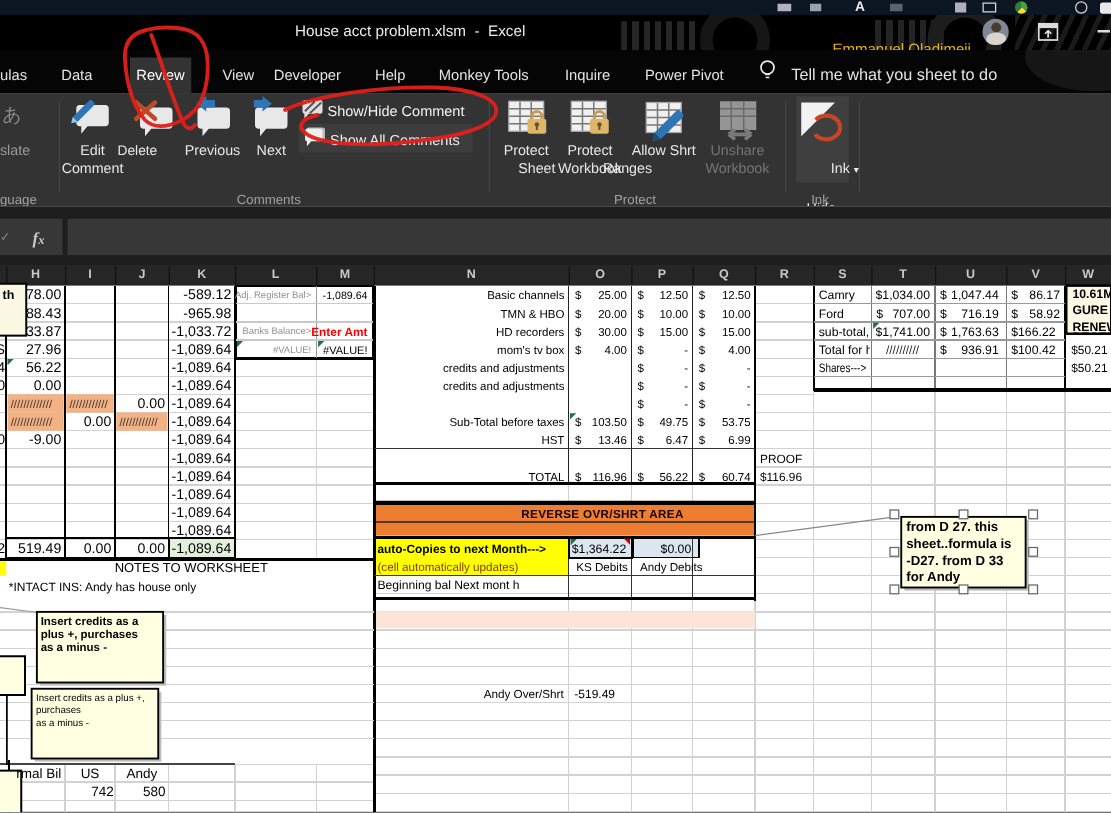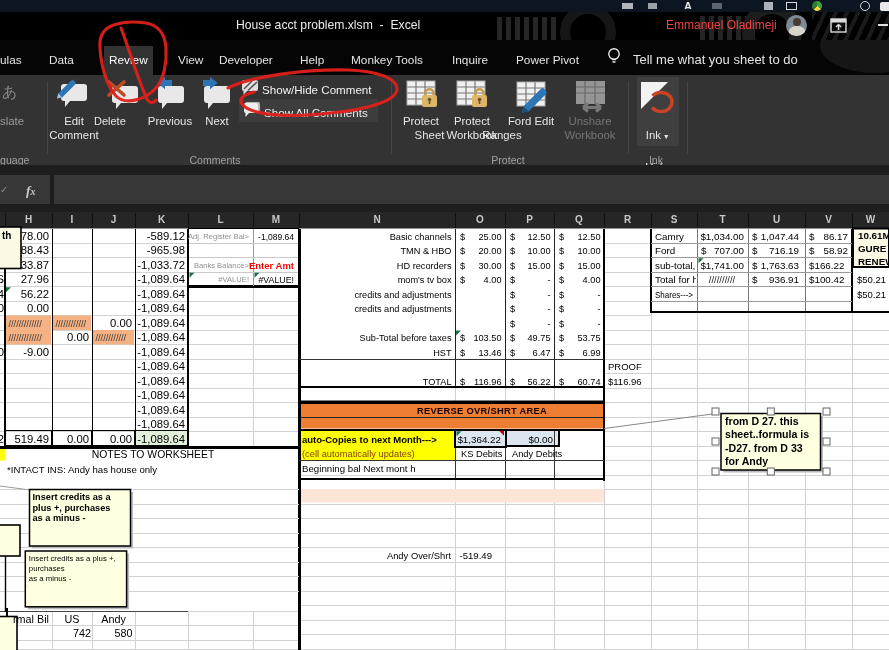--- a/index.html
+++ b/index.html
@@ -19,21 +19,21 @@
   <div class="abs" style="left:880px;top:2px;width:9px;height:9px;background:#e8e8e8;border-radius:2px 0 0 2px;"></div>
 
   <div class="abs" style="left:0;top:12px;width:889px;height:28px;background:#000;overflow:hidden;">
 
     <div class="abs" style="left:497px;top:5px;width:60px;height:23px;background:repeating-linear-gradient(90deg,#262626 0 5px,#000 5px 9px);"></div>
     <div class="abs" style="left:700px;top:4px;width:55px;height:24px;background:repeating-linear-gradient(90deg,#242424 0 5px,#000 5px 9px);"></div>
     <div class="abs" style="left:560px;top:-8px;width:56px;height:56px;border-radius:50%;border:10px solid #161616;box-sizing:border-box;"></div>
     <div class="abs" style="left:742px;top:-10px;width:60px;height:60px;border-radius:50%;border:12px solid #1d1d1d;box-sizing:border-box;"></div>
     <div class="abs" style="left:812px;top:0;width:77px;height:28px;background:repeating-linear-gradient(115deg,#1a1a1a 0 4px,#000 4px 10px);"></div>
     <div class="abs" style="left:236px;top:6px;width:890px;color:#ebebeb;font-size:12.2px;">House acct problem.xlsm&nbsp;&nbsp;-&nbsp;&nbsp;Excel</div>
-    <div class="abs" style="left:666px;top:6px;color:#ef4444;font-size:12px;">Emmanuel Oladimeji</div>
+    <div class="abs" style="left:666px;top:20px;color:#eab308;font-size:12px;">Emmanuel Oladimeji</div>
     <div class="abs" style="left:786px;top:3px;width:21px;height:21px;border-radius:50%;background:#7d8a96;overflow:hidden;">
        <div class="abs" style="left:6.5px;top:3px;width:8px;height:8px;border-radius:50%;background:#4a3b30;"></div>
        <div class="abs" style="left:2.5px;top:11px;width:16px;height:10px;border-radius:50% 50% 0 0;background:#d9d5ca;"></div>
     </div>
     <svg class="abs" style="left:830px;top:6px" width="17" height="16" viewBox="0 0 17 16">
       <rect x="1" y="1" width="15" height="13" fill="none" stroke="#dcdcdc" stroke-width="1.4"></rect>
       <rect x="1" y="1" width="15" height="3.5" fill="#dcdcdc"></rect>
       <path d="M8.5,12 v-5 M6,9 l2.5,-2.5 2.5,2.5" stroke="#dcdcdc" stroke-width="1.4" fill="none"></path>
     </svg>
     <div class="abs" style="left:878px;top:12px;width:10px;height:2px;background:#ddd;"></div>
@@ -78,26 +78,26 @@
     <div class="abs" style="left:34px;top:54px;width:80px;text-align:center;font-size:11.4px;">Comment</div>
     <div class="abs" style="left:94px;top:40px;width:60px;font-size:11px;">Delete</div>
     <div class="abs" style="left:140px;top:40px;width:60px;text-align:center;font-size:11.4px;">Previous</div>
     <div class="abs" style="left:187px;top:40px;width:60px;text-align:center;font-size:11.4px;">Next</div>
     <div class="abs" style="left:262px;top:8px;font-size:11.6px;color:#f2f2f2;">Show/Hide Comment</div>
     <div class="abs" style="left:264px;top:30.5px;font-size:11.6px;color:#ededed;">Show All Comments</div>
     <div class="abs" style="left:391px;top:40px;width:60px;text-align:center;font-size:11.4px;">Protect</div>
     <div class="abs" style="left:391px;top:54px;width:77px;text-align:center;font-size:11.4px;">Sheet</div>
     <div class="abs" style="left:442px;top:40px;width:60px;text-align:center;font-size:11.4px;">Protect</div>
     <div class="abs" style="left:442px;top:54px;width:60px;text-align:center;font-size:11.4px;">Workbook</div>
-    <div class="abs" style="left:501px;top:40px;width:60px;text-align:center;font-size:11.4px;">Ford Edit</div>
+    <div class="abs" style="left:501px;top:40px;width:60px;text-align:center;font-size:11.4px;">Allow Shrt</div>
     <div class="abs" style="left:472px;top:54px;width:60px;text-align:center;font-size:11.4px;">Ranges</div>
     <div class="abs" style="left:560px;top:40px;width:60px;text-align:center;font-size:11.4px;color:#757575;">Unshare</div>
     <div class="abs" style="left:560px;top:54px;width:60px;text-align:center;font-size:11.4px;color:#757575;">Workbook</div>
     <div class="abs" style="left:627px;top:40px;width:60px;text-align:center;font-size:11.4px;margin-top:46px;">Hide</div>
-    <div class="abs" style="left:627px;top:54px;width:60px;text-align:center;font-size:11.4px;">Ink&nbsp;<span style="font-size:8px;">▾</span></div>
+    <div class="abs" style="left:627px;top:54px;width:60px;text-align:right;font-size:11.4px;">Ink&nbsp;<span style="font-size:8px;">▾</span></div>
 
     <div class="abs" style="left:0px;top:79px;font-size:10.6px;color:#a0a0a0;">guage</div>
     <div class="abs" style="left:185px;top:79px;width:60px;text-align:center;font-size:10.6px;color:#a0a0a0;">Comments</div>
     <div class="abs" style="left:478px;top:79px;width:60px;text-align:center;font-size:10.6px;color:#a0a0a0;">Protect</div>
     <div class="abs" style="left:626px;top:79px;width:60px;text-align:center;font-size:10.6px;color:#a0a0a0;">Ink</div>
 
     <svg class="abs" style="left:0;top:0;" width="889" height="90" viewBox="0 0 889 90">
 <defs>
 <g id="bub">
             <path d="M0,3 a3,3 0 0 1 3,-3 h20 a3,3 0 0 1 3,3 v11 a3,3 0 0 1 -3,3 h-14 l-5,6 v-6 h-1 a3,3 0 0 1 -3,-3 z" fill="#e8e8e8"></path>

